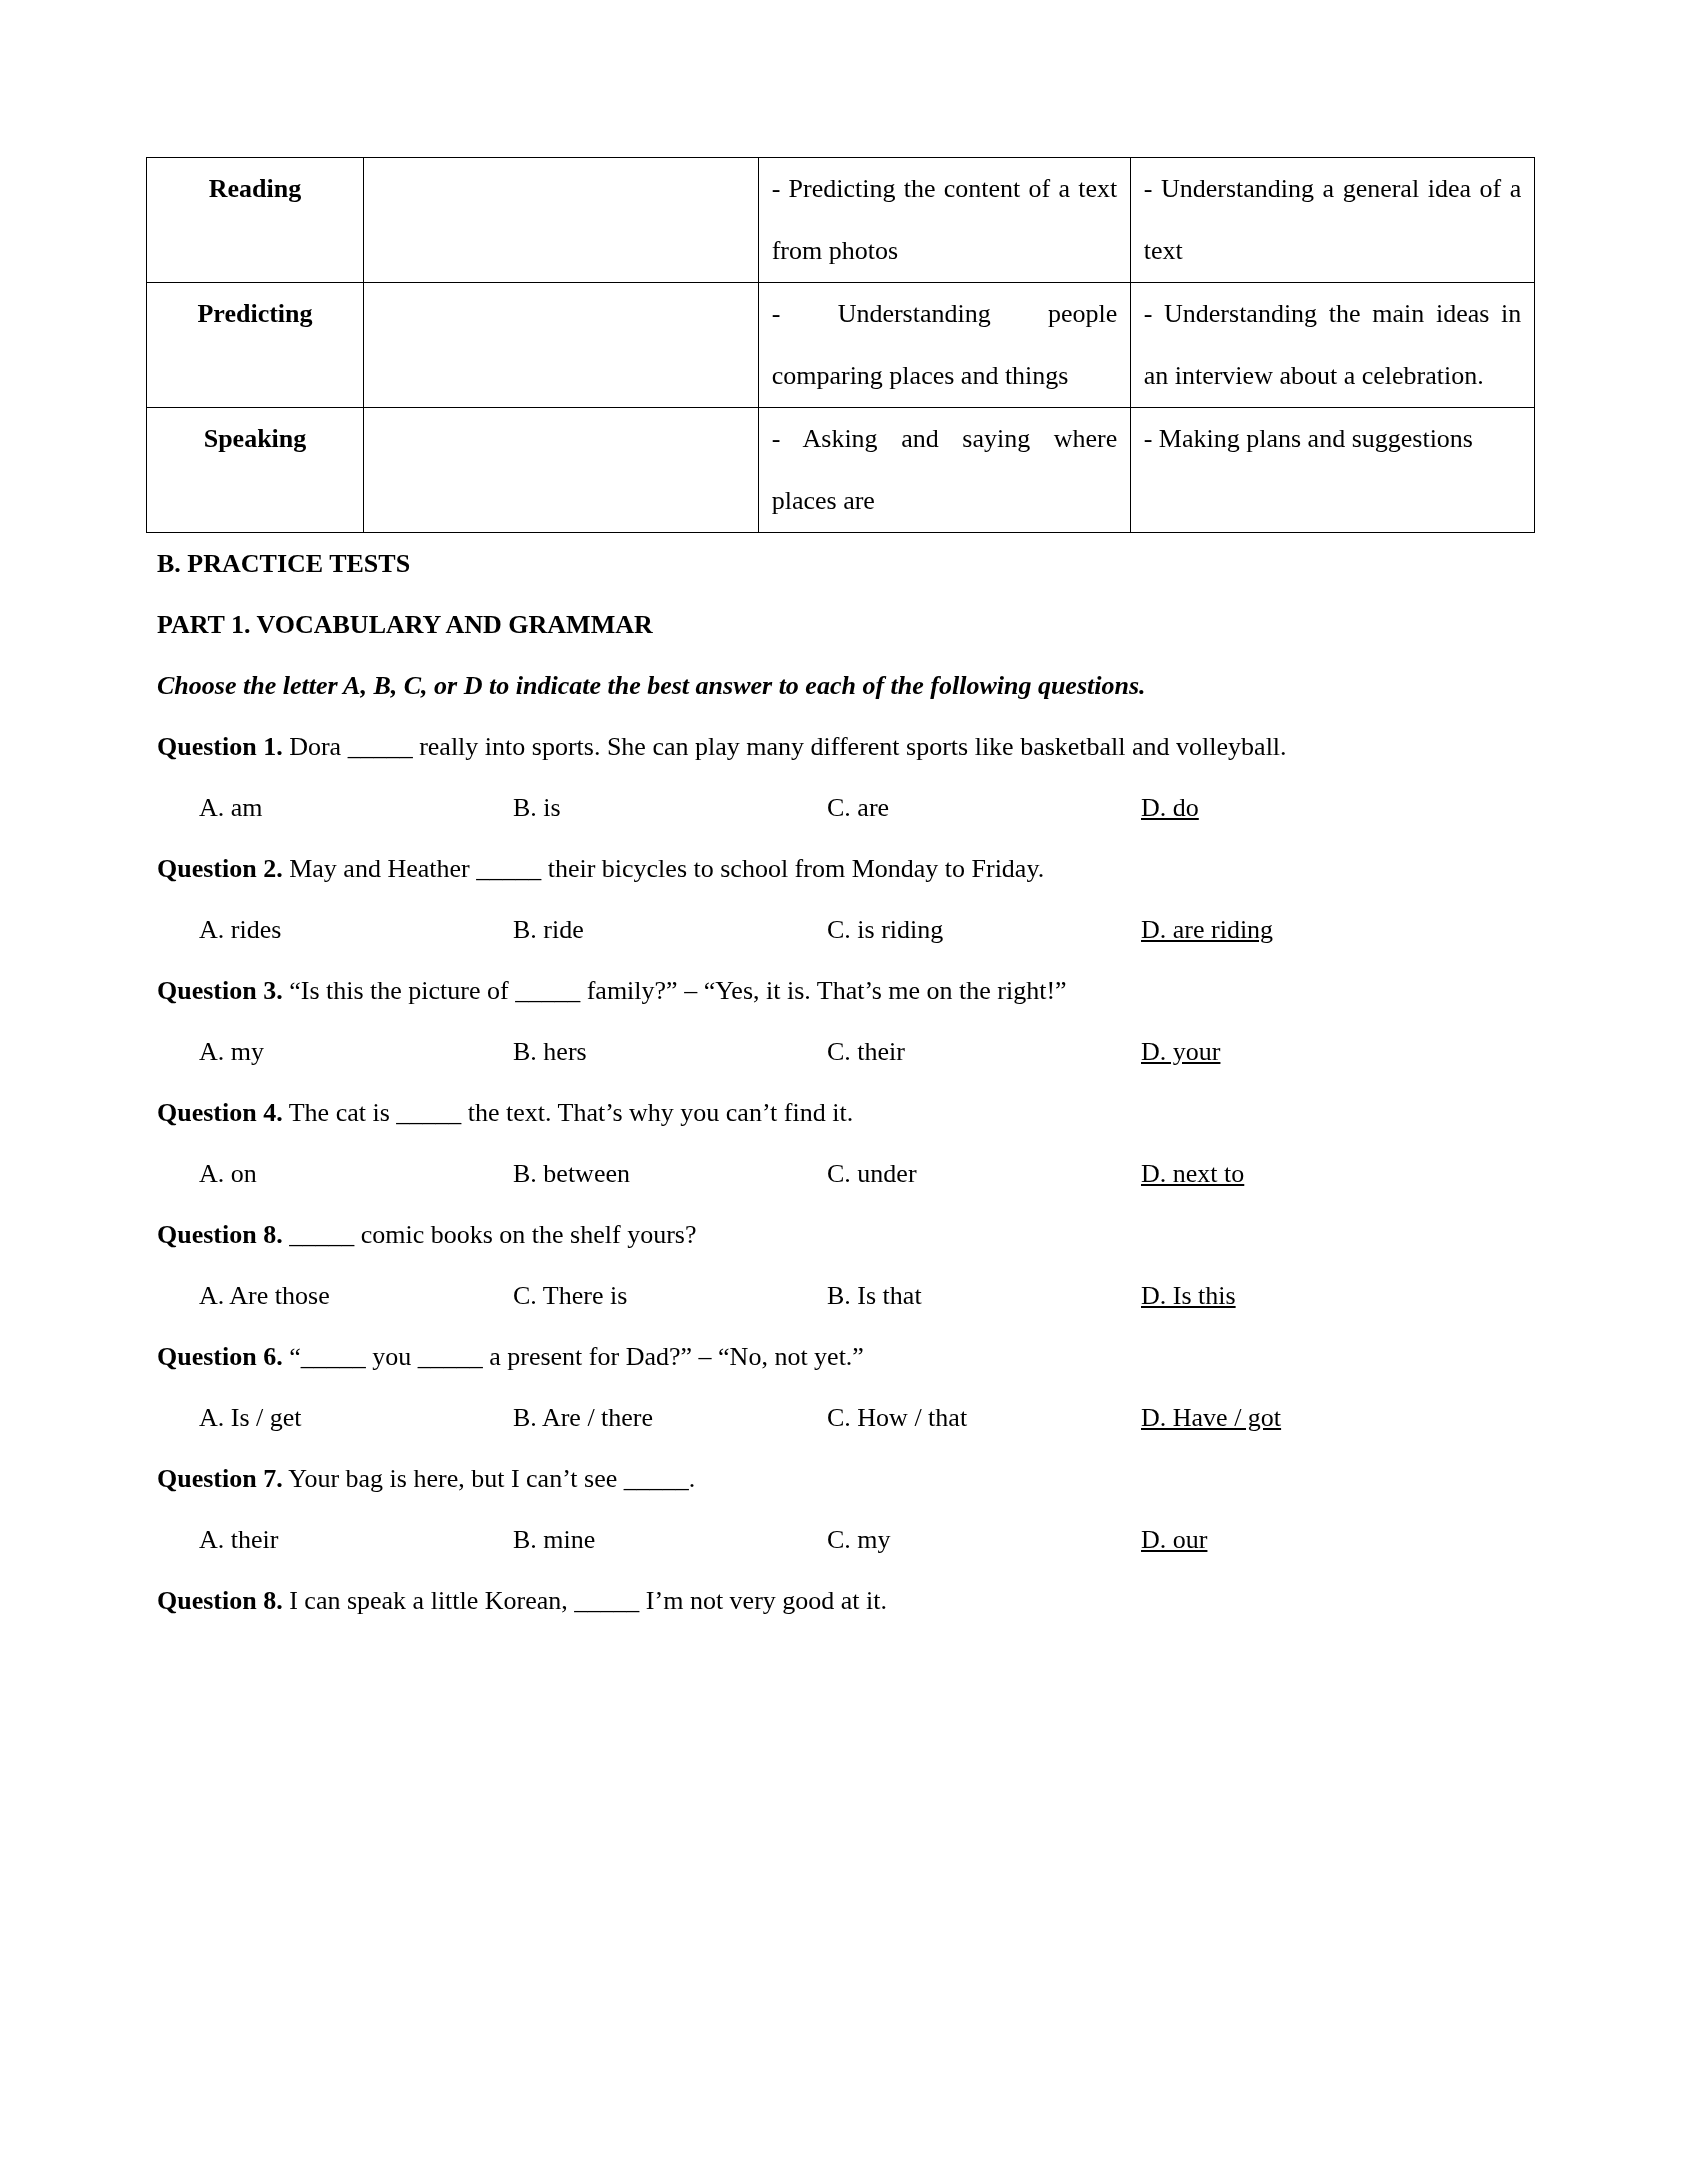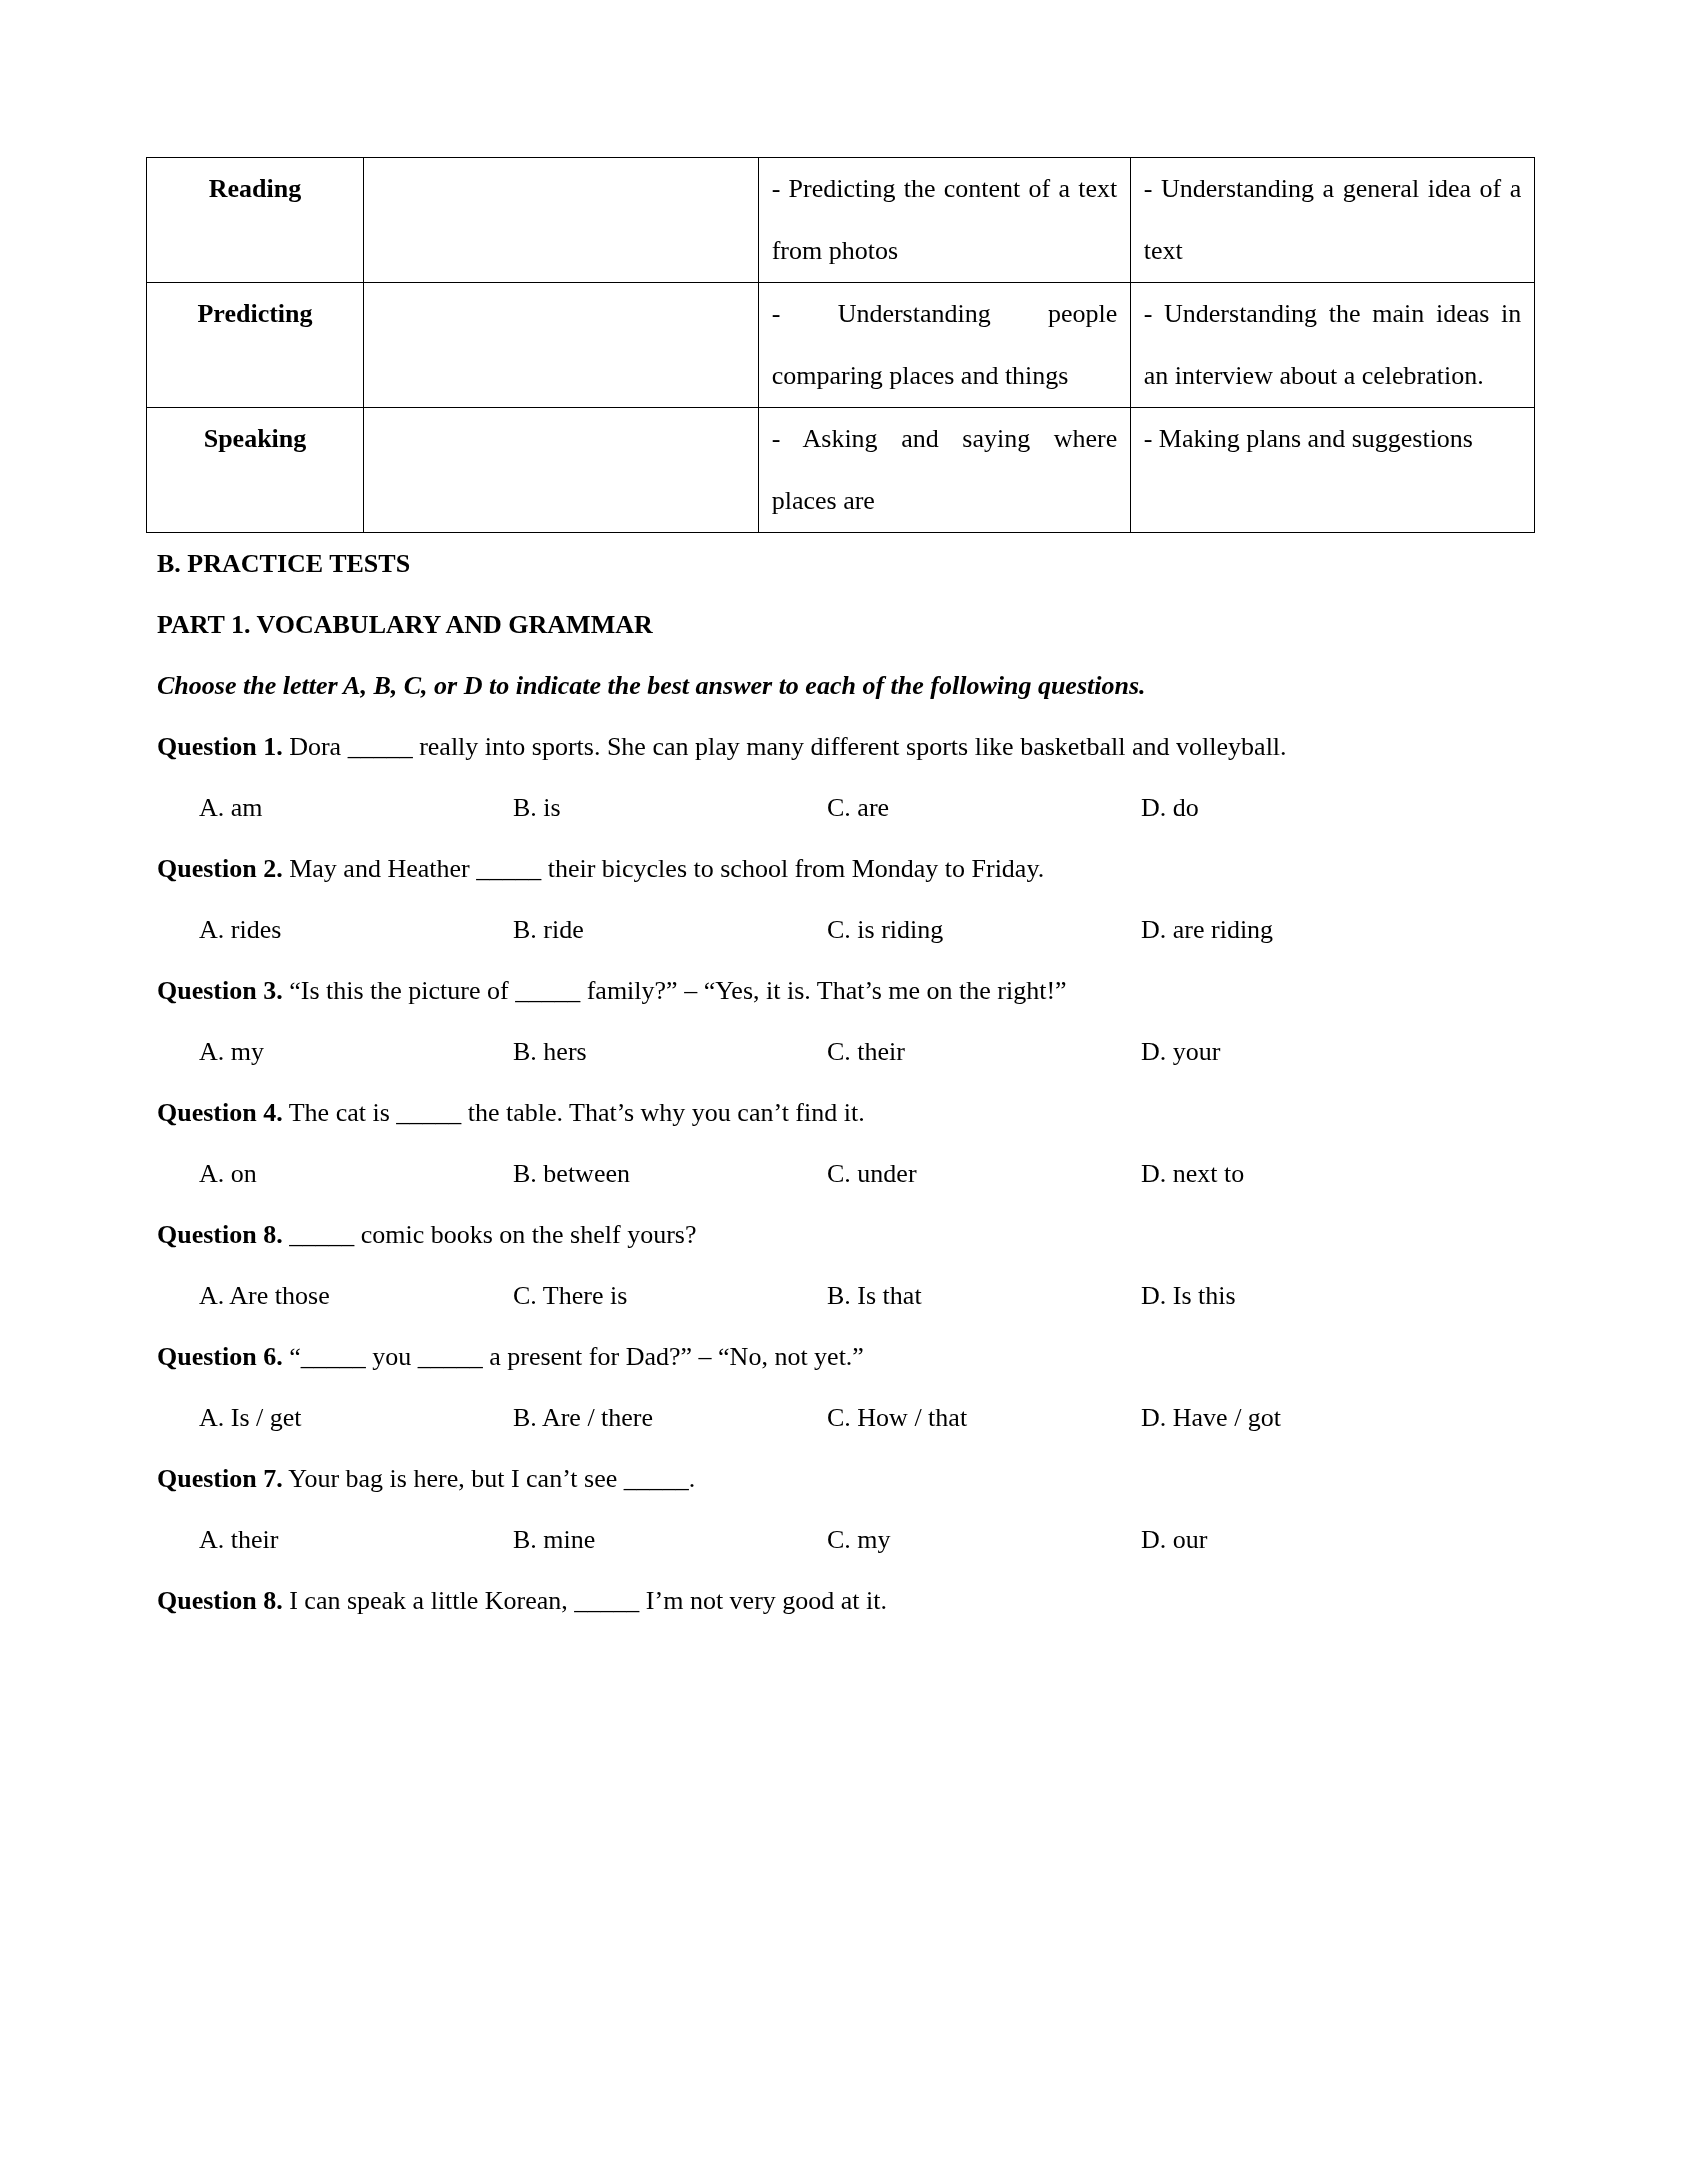--- a/index.html
+++ b/index.html
@@ -75,20 +75,21 @@
     flex-wrap: nowrap;
   }
   .options-row .opt {
     width: 314px;
     flex: 0 0 314px;
     white-space: nowrap;
   }
   .options-row .opt:last-child {
     width: auto;
     flex: 0 0 auto;
+    text-decoration: underline;
   }
 </style>
 </head>
 <body>
 
 <div class="page">
   <div class="content">
 
     <table class="skills">
       <colgroup>
@@ -140,21 +141,21 @@
     </div>
 
     <p class="para question"><span class="q-label">Question 3.</span> <span>“Is this the picture of _____ family?” – “Yes, it is. That’s me on the right!”</span></p>
     <div class="options-row">
       <span class="opt">A. my</span>
       <span class="opt">B. hers</span>
       <span class="opt">C. their</span>
       <span class="opt">D. your</span>
     </div>
 
-    <p class="para question"><span class="q-label">Question 4.</span> <span>The cat is _____ the table. That’s why you can’t find it.</span></p>
+    <p class="para question"><span class="q-label">Question 4.</span> <span>The cat is _____ the text. That’s why you can’t find it.</span></p>
     <div class="options-row">
       <span class="opt">A. on</span>
       <span class="opt">B. between</span>
       <span class="opt">C. under</span>
       <span class="opt">D. next to</span>
     </div>
 
     <p class="para question"><span class="q-label">Question 8.</span> <span>_____ comic books on the shelf yours?</span></p>
     <div class="options-row">
       <span class="opt">A. Are those</span>

